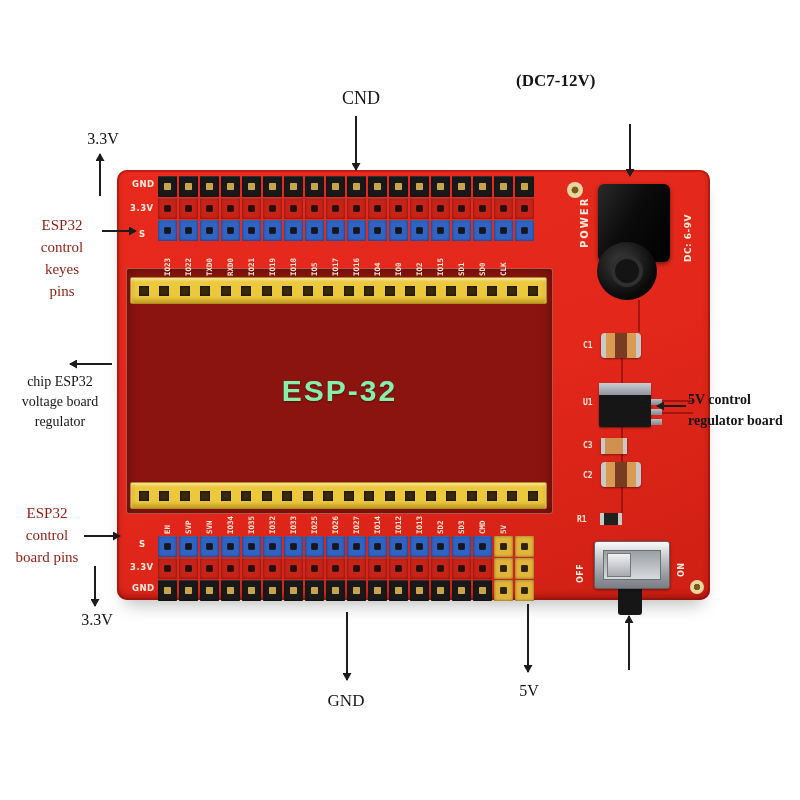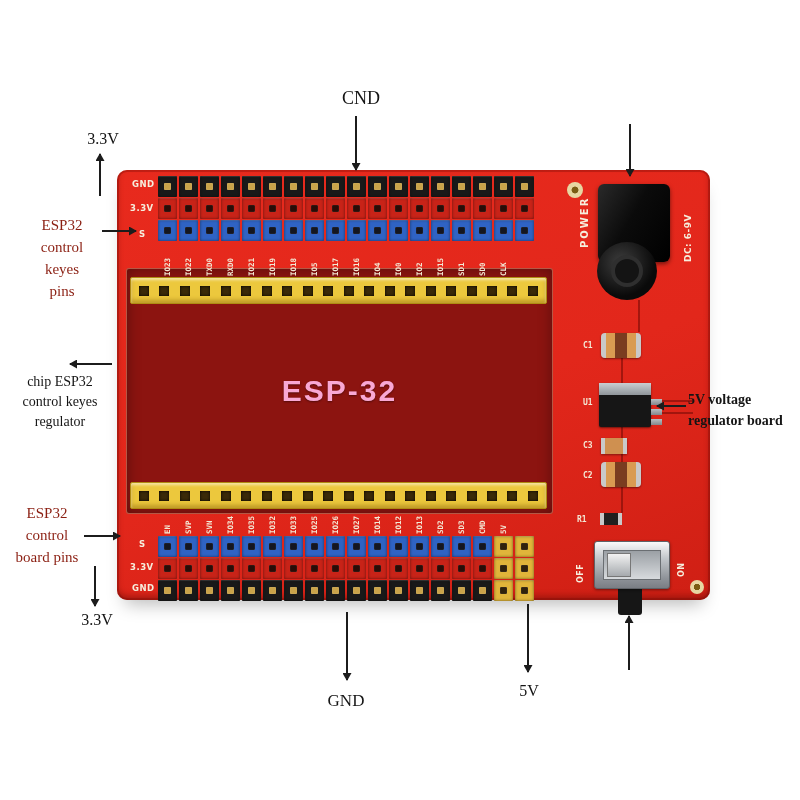--- a/index.html
+++ b/index.html
@@ -16,21 +16,21 @@
   
   #board{position:absolute;left:117px;top:170px;width:593px;height:430px;
          background:linear-gradient(160deg,#e82a1d,#e2271b 55%,#cf1f14);
          border-radius:10px;z-index:1;
          box-shadow:inset 0 0 0 2px rgba(125,12,6,.35), inset 0 -4px 6px rgba(90,8,4,.45),
                     0 12px 18px -8px rgba(0,0,0,.28);}
   #module{position:absolute;left:9px;top:98px;width:425px;height:244px;background:#8c1410;
           border:1px solid rgba(255,214,170,.35);border-radius:3px;
           box-shadow:inset 0 0 14px rgba(0,0,0,.35);}
   .chip-label{position:absolute;left:0;right:0;top:50%;transform:translateY(-50%);
-          text-align:center;color:#f9a8d4;font:700 30px "Liberation Sans","DejaVu Sans",sans-serif;
+          text-align:center;color:#86efac;font:700 30px "Liberation Sans","DejaVu Sans",sans-serif;
           letter-spacing:2px;text-shadow:0 1px 2px rgba(0,0,0,.4);}
   .strip{position:absolute;left:13px;width:417px;height:27px;background:#ecc83d;
          border:1px solid #b08c12;border-radius:2px;display:flex;align-items:center;
          justify-content:space-between;padding:0 8px;box-sizing:border-box;
          box-shadow:inset 0 2px 3px rgba(255,255,255,.55), inset 0 -3px 4px rgba(120,80,0,.4);}
   .strip-hole{width:10px;height:10px;background:#3a2a08;box-shadow:inset 0 0 3px #000;flex:none;}
 
   .pin-rows{position:absolute;left:41px;}
   .pin-row{display:flex;gap:2px;margin-bottom:1px;}
   .pin{width:19px;height:21px;position:relative;flex:none;border-radius:1px;
@@ -79,52 +79,53 @@
   .trace{position:absolute;background:rgba(122,12,6,.6);}
 </style>
 </head>
 <body>
 
 <div id="page">
 
   <div class="ann center" style="left:361px;top:88px;font-size:18px;">CND</div>
 
   <div class="ann bold" style="left:516px;top:66px;font-size:17px;line-height:30px;">
+    <div>(DC7-12V)</div>
   </div>
 
   <div class="ann center" style="left:103px;top:130px;font-size:16px;">3.3V</div>
 
   <div class="ann center darkred" style="left:62px;top:214px;font-size:15px;line-height:22px;">
     <div>ESP32</div>
     <div>control</div>
     <div>keyes</div>
     <div>pins</div>
   </div>
 
   <div class="ann center" style="left:60px;top:372px;font-size:14px;line-height:20px;">
     <div>chip ESP32</div>
-    <div>control keyes</div>
+    <div>voltage board</div>
     <div>regulator</div>
   </div>
 
   <div class="ann center darkred" style="left:47px;top:502px;font-size:15px;line-height:22px;">
     <div>ESP32</div>
     <div>control</div>
     <div>board pins</div>
   </div>
 
   <div class="ann center" style="left:97px;top:611px;font-size:16px;">3.3V</div>
 
   <div class="ann center" style="left:346px;top:691px;font-size:17px;">GND</div>
 
   <div class="ann center" style="left:529px;top:682px;font-size:16px;">5V</div>
 
 
   <div class="ann bold" style="left:688px;top:389px;font-size:14px;line-height:21px;">
-    <div>5V voltage</div>
+    <div>5V control</div>
     <div>regulator board</div>
   </div>
 
   <svg id="arrows" width="800" height="800">
     <defs>
       <marker id="ah" markerWidth="9" markerHeight="9" refX="7" refY="4.5" orient="auto" markerUnits="userSpaceOnUse">
         <path d="M0,0 L8,4.5 L0,9 z" fill="#1c1c1c"></path>
       </marker>
     </defs>
     <line x1="356" y1="116" x2="356" y2="170" stroke="#1c1c1c" stroke-width="2" marker-end="url(#ah)"></line>

